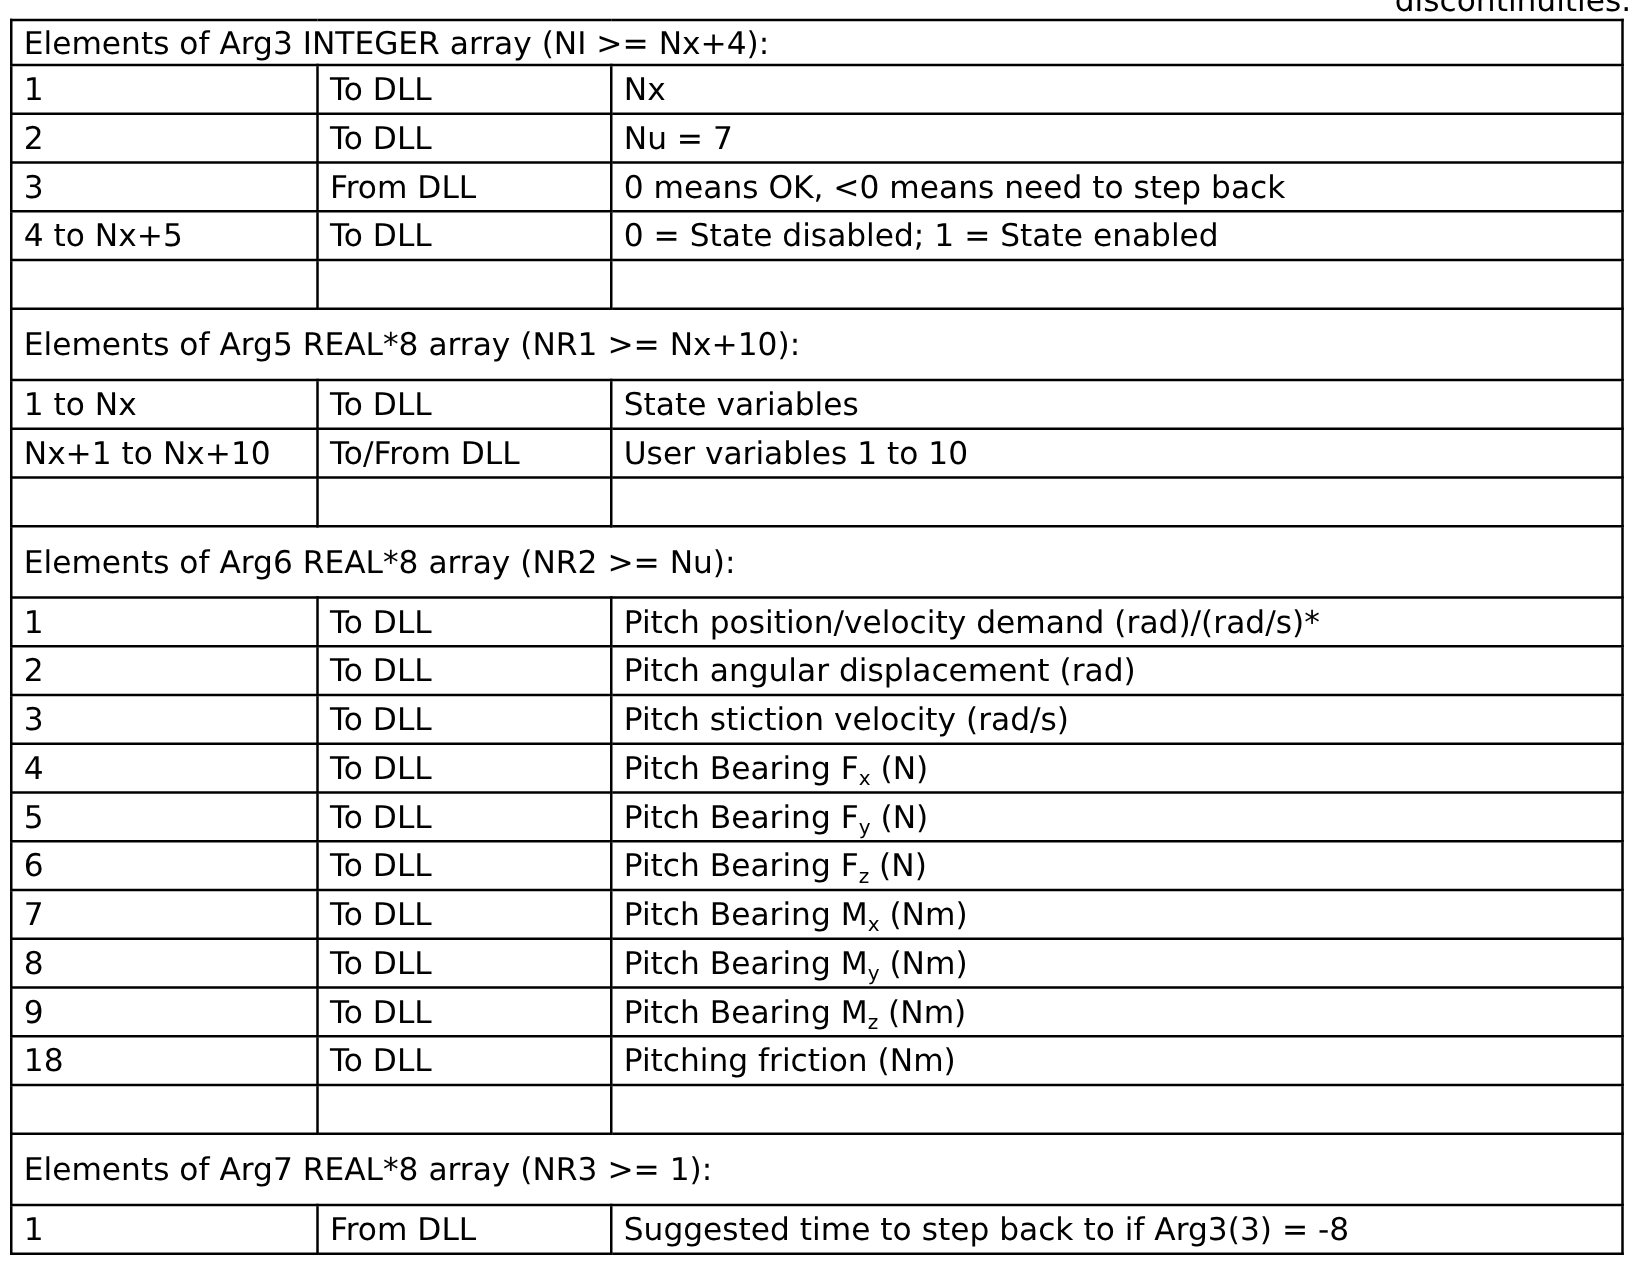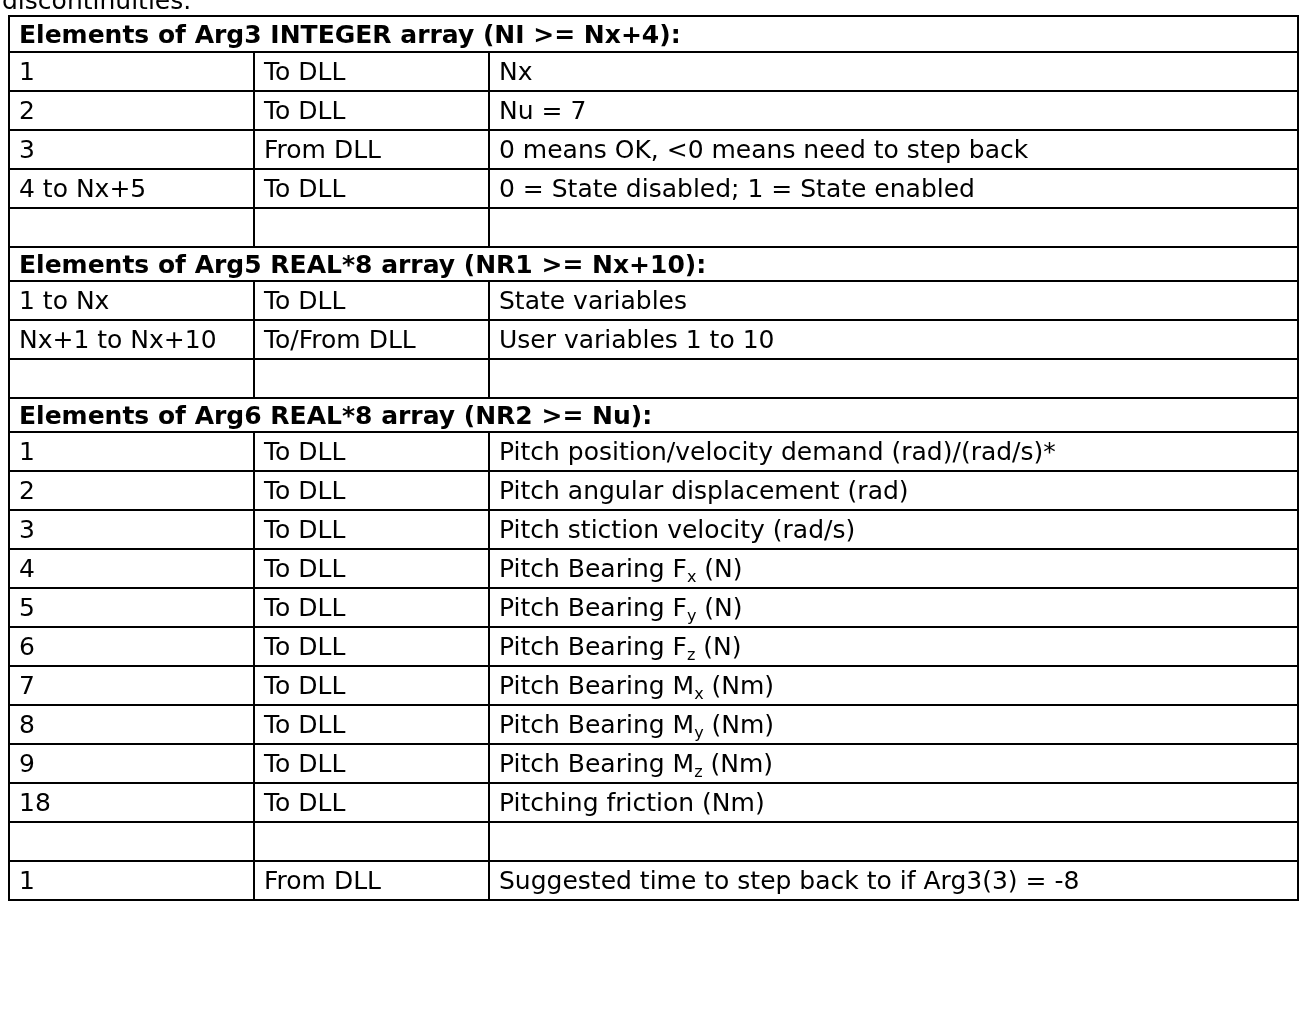--- a/index.html
+++ b/index.html
@@ -15,20 +15,21 @@
   .page {
     position: relative;
     width: 1305px;
     height: 1026px;
     background: #ffffff;
   }
   .clipped-line {
     height: 14px;
     overflow: hidden;
     margin-left: 2px;
+    text-align: right;
   }
   .clipped-line span {
     display: block;
     margin-top: -13px;
     font-size: 25px;
     line-height: 27px;
     white-space: nowrap;
   }
   table.doc-table {
     border-collapse: collapse;
@@ -39,24 +40,24 @@
   }
   table.doc-table td {
     border: 2px solid #000000;
     font-size: 25px;
     vertical-align: middle;
     padding: 0 6px 0 9px;
     overflow: hidden;
     white-space: nowrap;
   }
   tr.data-row { height: 39px; }
-  tr.header-row { height: 34px; }
+  tr.header-row { height: 57px; }
   tr.header-row.first { height: 36px; }
   td.hdr {
-    font-weight: bold;
+    font-weight: normal;
     font-size: 26px;
     padding-left: 10px;
   }
   td sub {
     font-size: 16px;
     vertical-align: baseline;
     position: relative;
     top: 5px;
   }
   td sup {
@@ -177,20 +178,23 @@
         <tr class="data-row">
           <td>18</td>
           <td>To DLL</td>
           <td>Pitching friction (Nm)</td>
         </tr>
         <tr class="data-row">
           <td></td>
           <td></td>
           <td></td>
         </tr>
+        <tr class="header-row">
+          <td colspan="3" class="hdr">Elements of Arg7 REAL*8 array (NR3 &gt;= 1):</td>
+        </tr>
         <tr class="data-row">
           <td>1</td>
           <td>From DLL</td>
           <td>Suggested time to step back to if Arg3(3) = -8</td>
         </tr>
       </tbody>
   </table>
 </div>
 
 </body></html>

